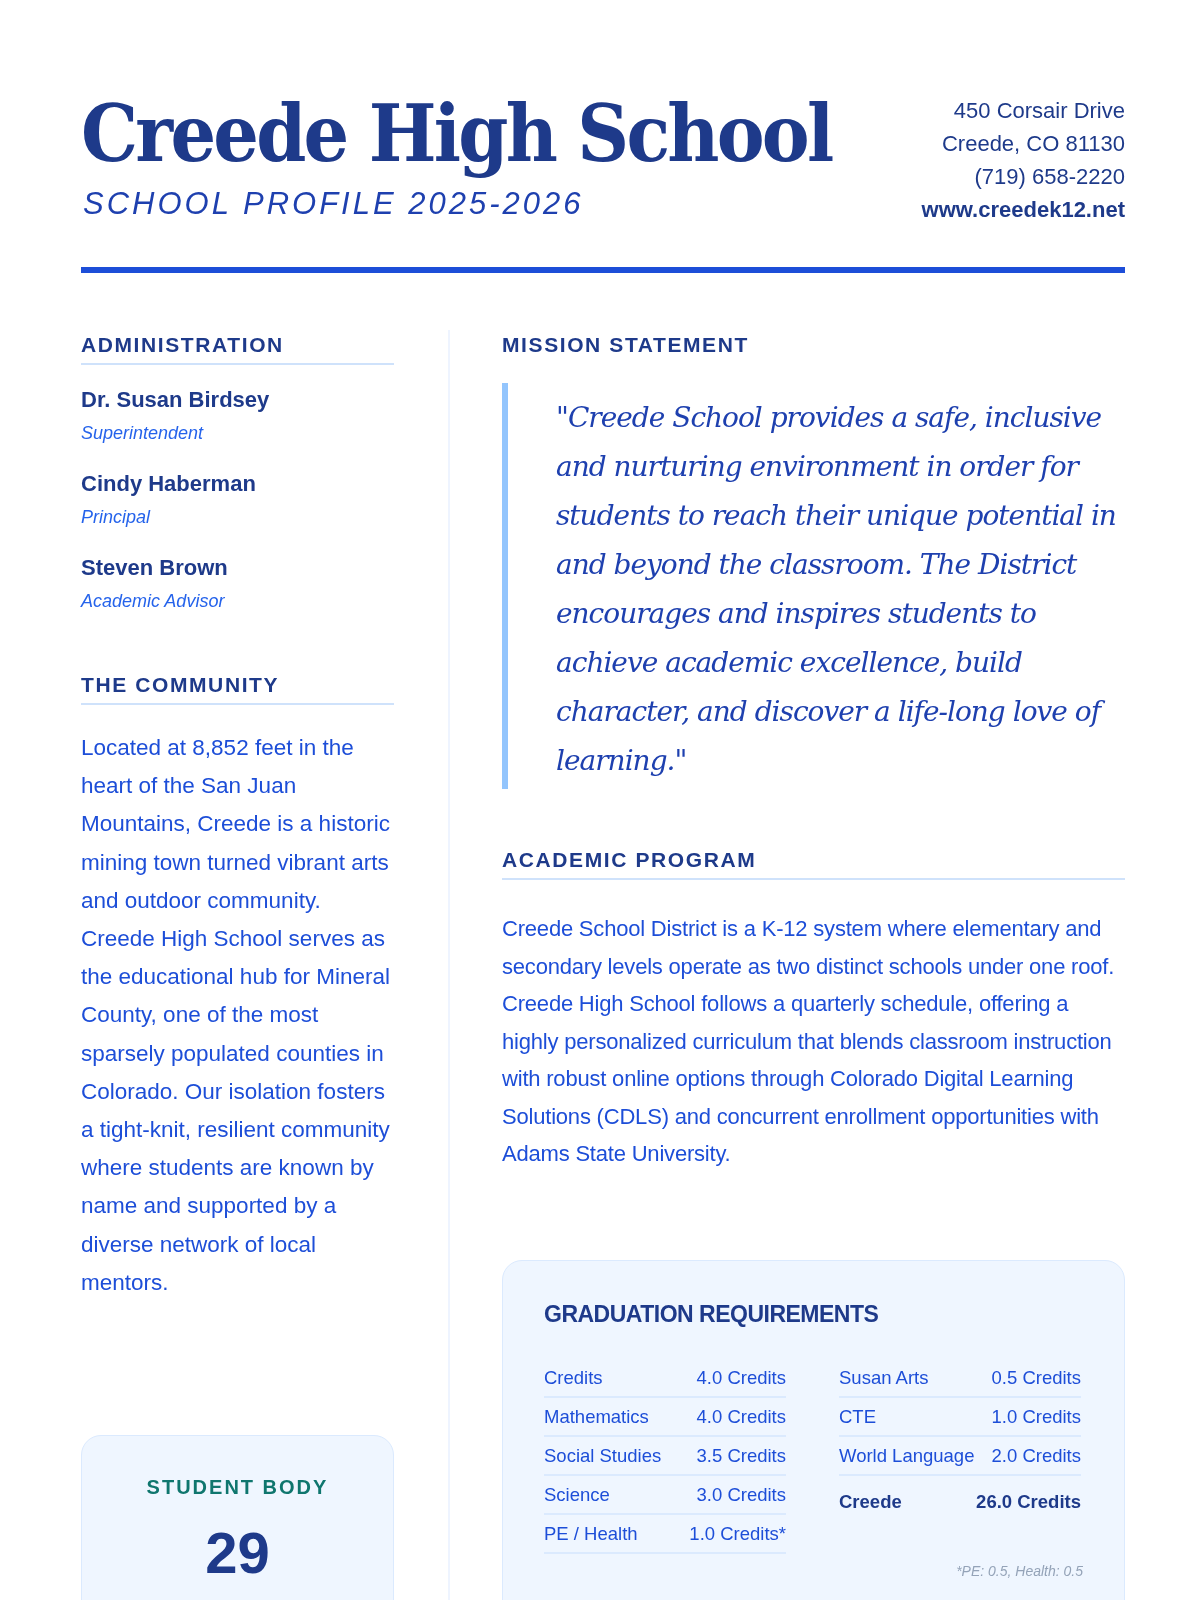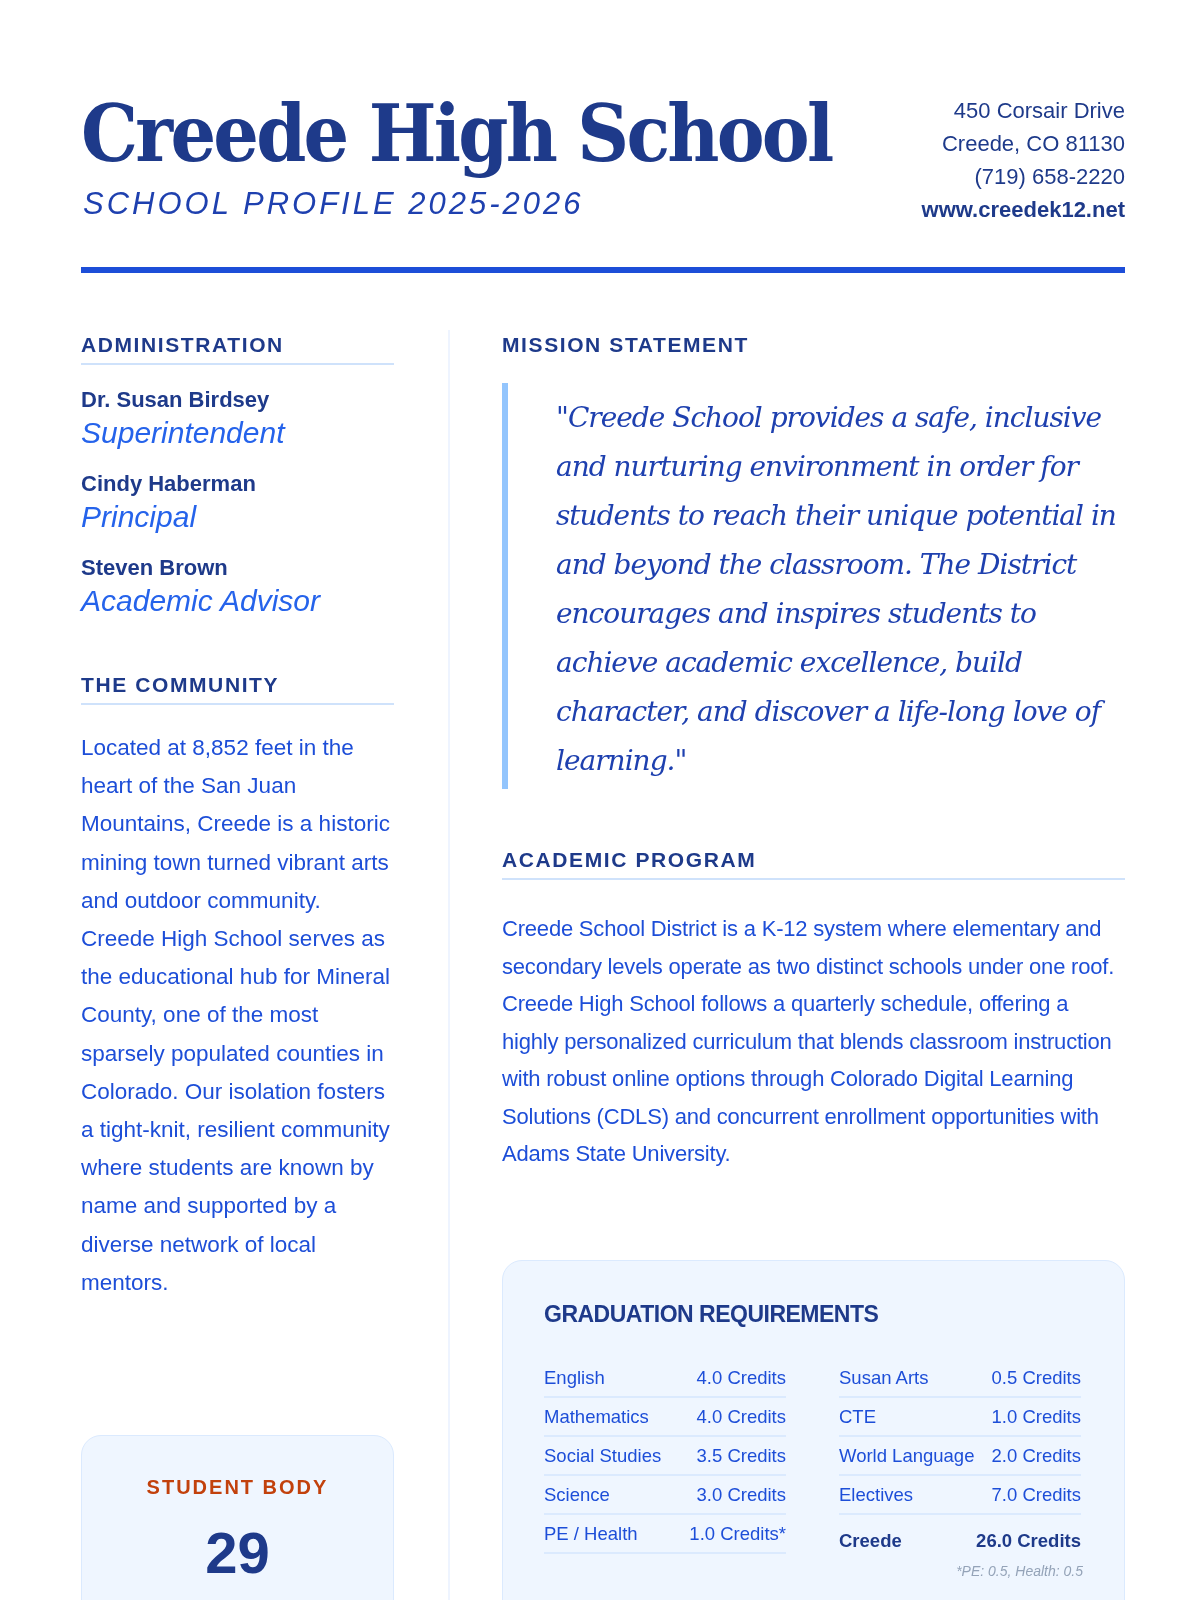--- a/index.html
+++ b/index.html
@@ -16,27 +16,27 @@
 
   .col-left { position: absolute; left: 0; top: 330px; width: 313px; }
   .vdivider { position: absolute; left: 367px; top: 330px; width: 2px; height: 1290px; background: #eef4ff; }
   .col-right { position: absolute; left: 421px; top: 330px; width: 623px; }
 
   .sec-h { margin: 0; font-family: "Liberation Sans", sans-serif; font-weight: bold; font-size: 21px; letter-spacing: 1.6px; color: #1e3a8a; line-height: 30px; }
   .sec-line { height: 2px; background: #cfe2fb; margin-top: 3px; }
 
   .person { margin-top: 18px; }
   .person .name { font-weight: bold; font-size: 22px; color: #1e3a8a; line-height: 34px; }
-  .person .role { font-style: italic; font-size: 30px; color: #2563eb; line-height: 32px; }
+  .person .role { font-style: italic; font-size: 18px; color: #2563eb; line-height: 32px; }
 
   .community { margin-top: 53px; }
   .community p { margin: 24px 0 0 0; font-size: 22.5px; line-height: 38.2px; color: #1d4ed8; }
 
   .stat-card { position: absolute; left: 0; top: 1105px; width: 311px; height: 260px; background: #eff6ff; border: 1.5px solid #dbeafe; border-radius: 20px; text-align: center; }
-  .stat-label { margin-top: 40px; font-weight: bold; font-size: 20px; letter-spacing: 2px; color: #c2410c; }
+  .stat-label { margin-top: 40px; font-weight: bold; font-size: 20px; letter-spacing: 2px; color: #0f766e; }
   .stat-value { margin-top: 24px; font-weight: bold; font-size: 58px; color: #1e3a8a; line-height: 60px; }
 
   .mission-quote { position: relative; margin-top: 23px; padding-left: 48px; border-left: 6px solid #93c5fd; font-family: "DejaVu Serif", serif; font-style: italic; font-size: 28px; line-height: 49px; color: #1e40af; letter-spacing: -1px; padding-top: 10px; padding-bottom: 4px; }
 
   .academic { margin-top: 56px; }
   .academic p { margin: 30px 0 0 0; font-size: 22px; line-height: 37.5px; color: #1d4ed8; letter-spacing: -0.2px; }
 
   .grad-card { position: absolute; left: 0; top: 930px; width: 621px; height: 400px; background: #eff6ff; border: 1.5px solid #dbeafe; border-radius: 20px; }
   .grad-title { position: absolute; left: 41px; top: 40px; font-weight: bold; font-size: 23px; color: #1e3a8a; letter-spacing: -0.5px; }
   .grad-col { position: absolute; top: 98px; width: 242px; }
@@ -105,21 +105,21 @@
     <section class="academic">
       <h2 class="sec-h">ACADEMIC PROGRAM</h2>
       <div class="sec-line"></div>
       <p>Creede School District is a K-12 system where elementary and secondary levels operate as two distinct schools under one roof. Creede High School follows a quarterly schedule, offering a highly personalized curriculum that blends classroom instruction with robust online options through Colorado Digital Learning Solutions (CDLS) and concurrent enrollment opportunities with Adams State University.</p>
     </section>
 
     <div class="grad-card">
       <div class="grad-title">GRADUATION REQUIREMENTS</div>
       <div class="grad-col left">
         <div class="grad-row">
-            <span>English</span>
+            <span>Credits</span>
             <span>4.0 Credits</span>
           </div>
         <div class="grad-row">
             <span>Mathematics</span>
             <span>4.0 Credits</span>
           </div>
         <div class="grad-row">
             <span>Social Studies</span>
             <span>3.5 Credits</span>
           </div>
@@ -138,24 +138,20 @@
             <span>0.5 Credits</span>
           </div>
         <div class="grad-row">
             <span>CTE</span>
             <span>1.0 Credits</span>
           </div>
         <div class="grad-row">
             <span>World Language</span>
             <span>2.0 Credits</span>
           </div>
-        <div class="grad-row">
-            <span>Electives</span>
-            <span>7.0 Credits</span>
-          </div>
         <div class="grad-row total">
             <span>Creede</span>
             <span>26.0 Credits</span>
           </div>
       </div>
       <div class="footnote">*PE: 0.5, Health: 0.5</div>
     </div>
   </div>
 
 </div>

